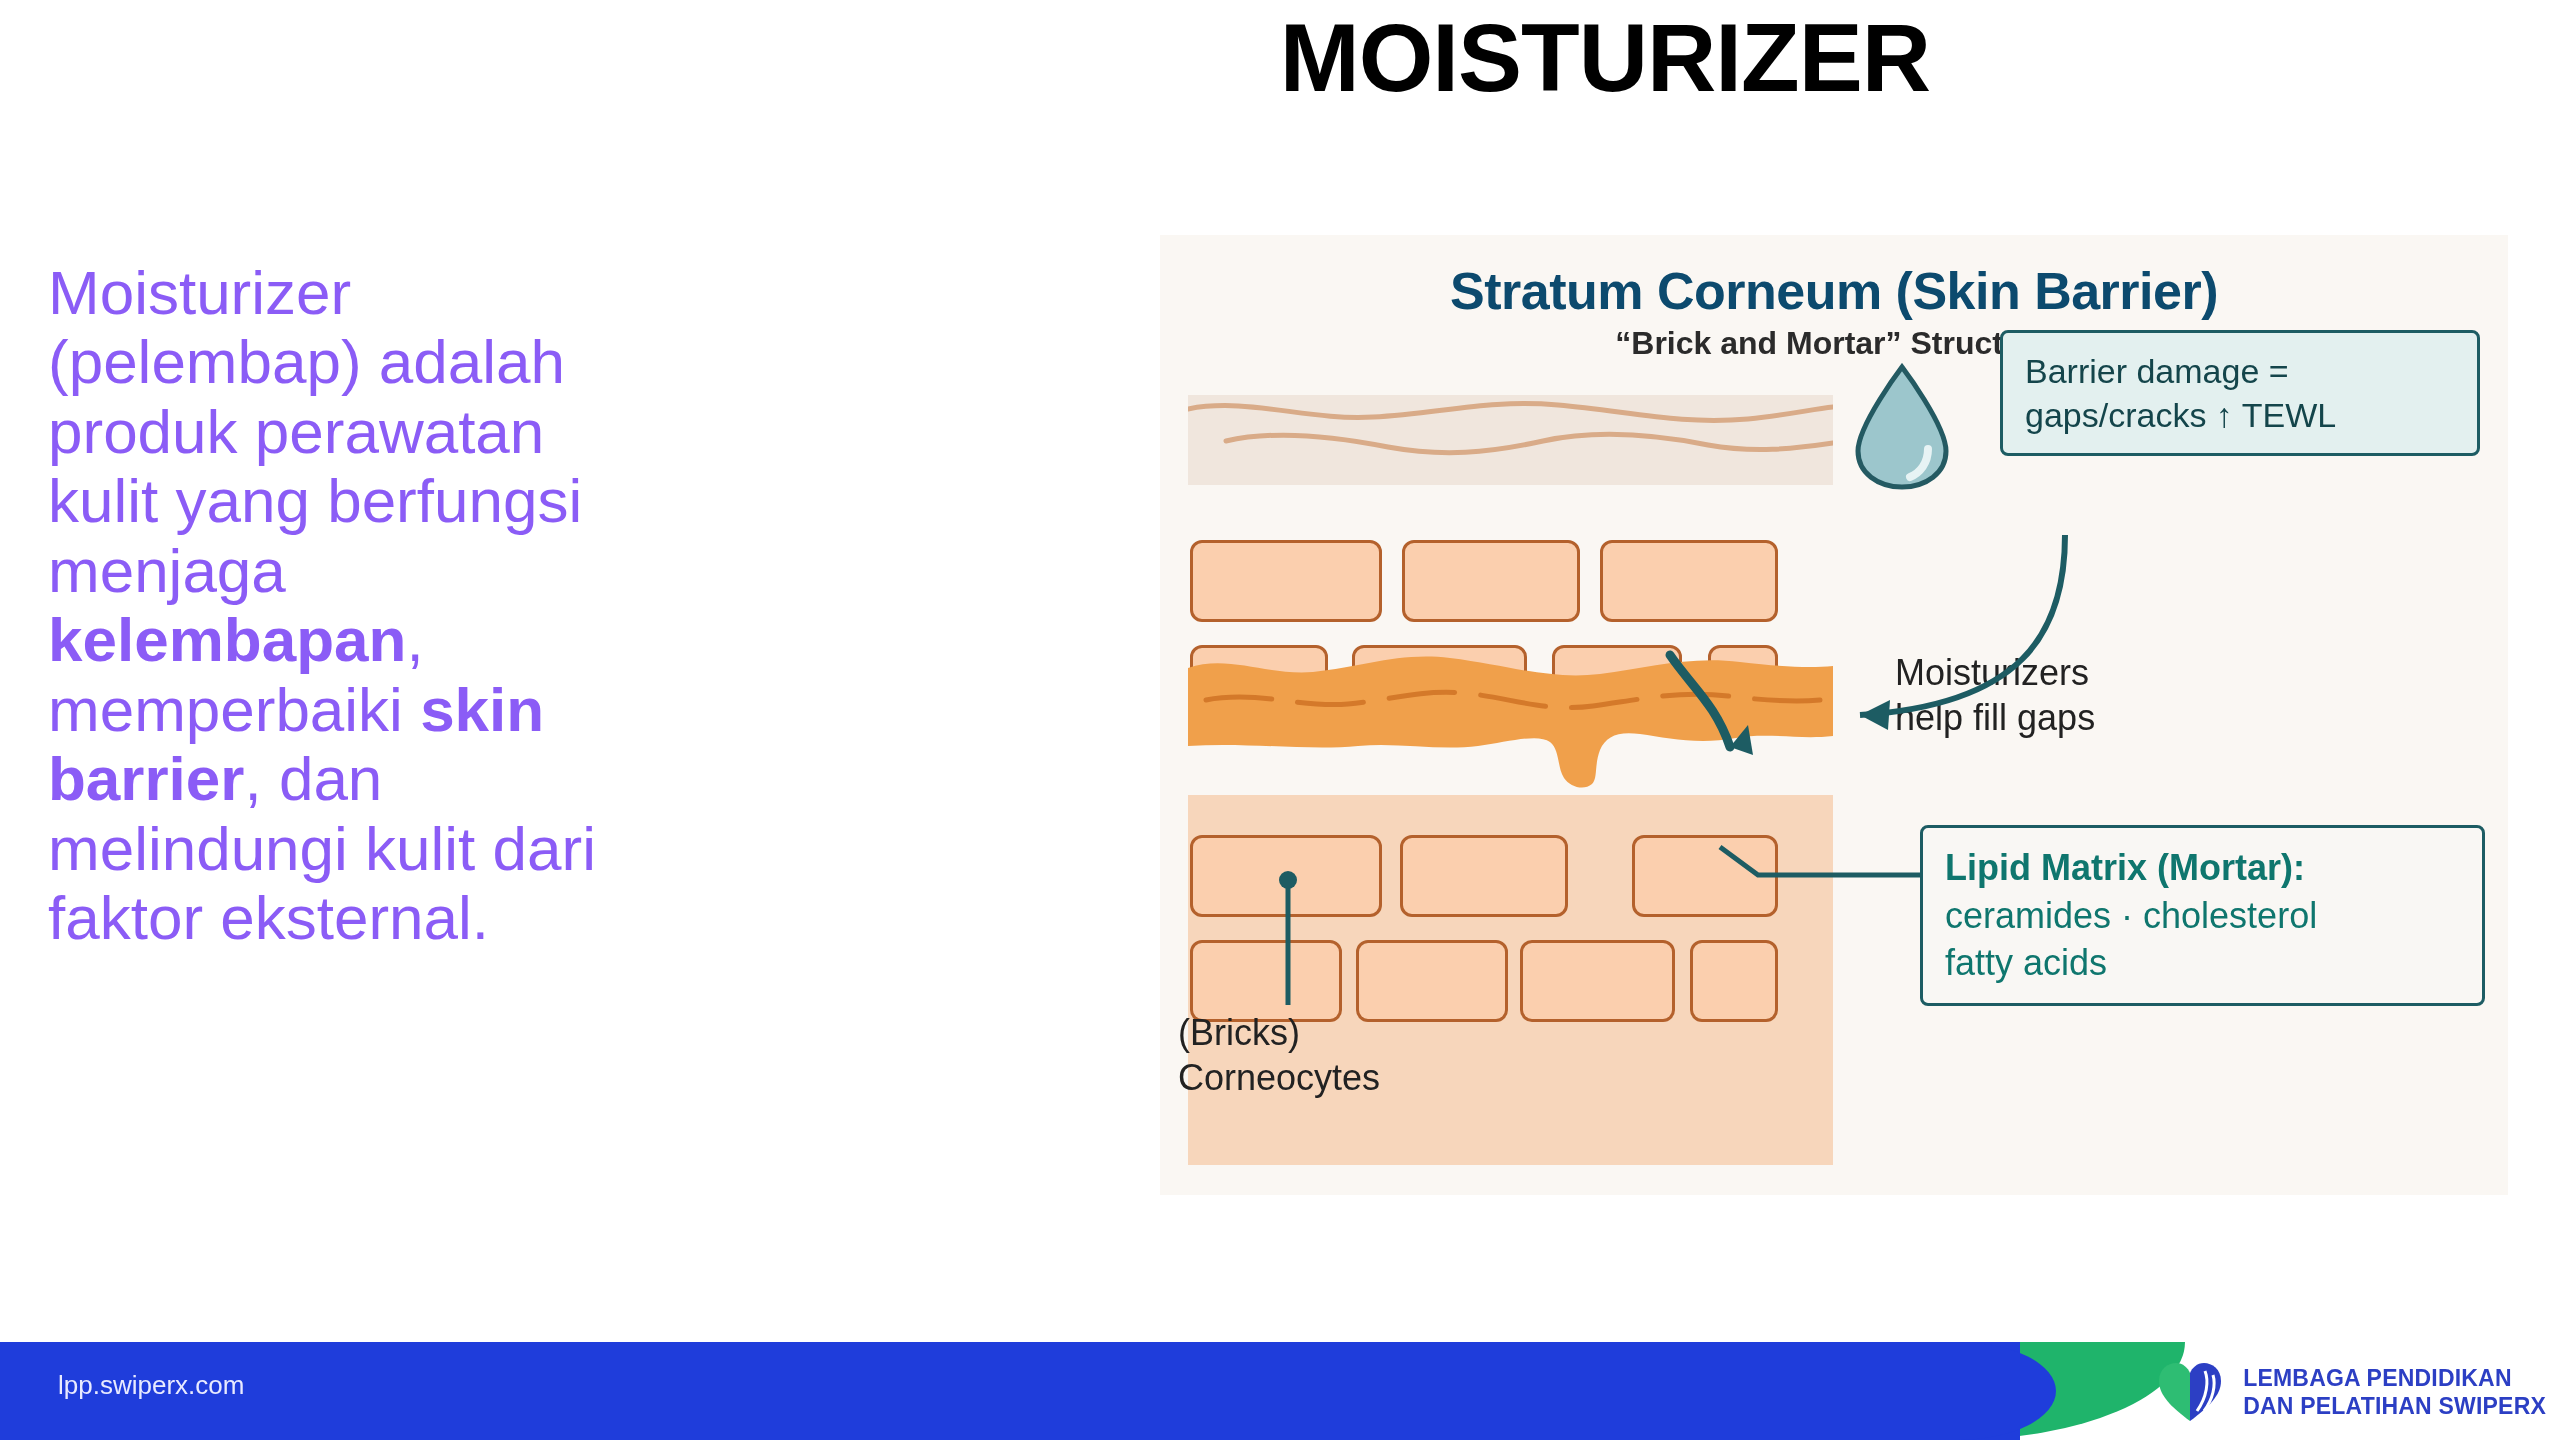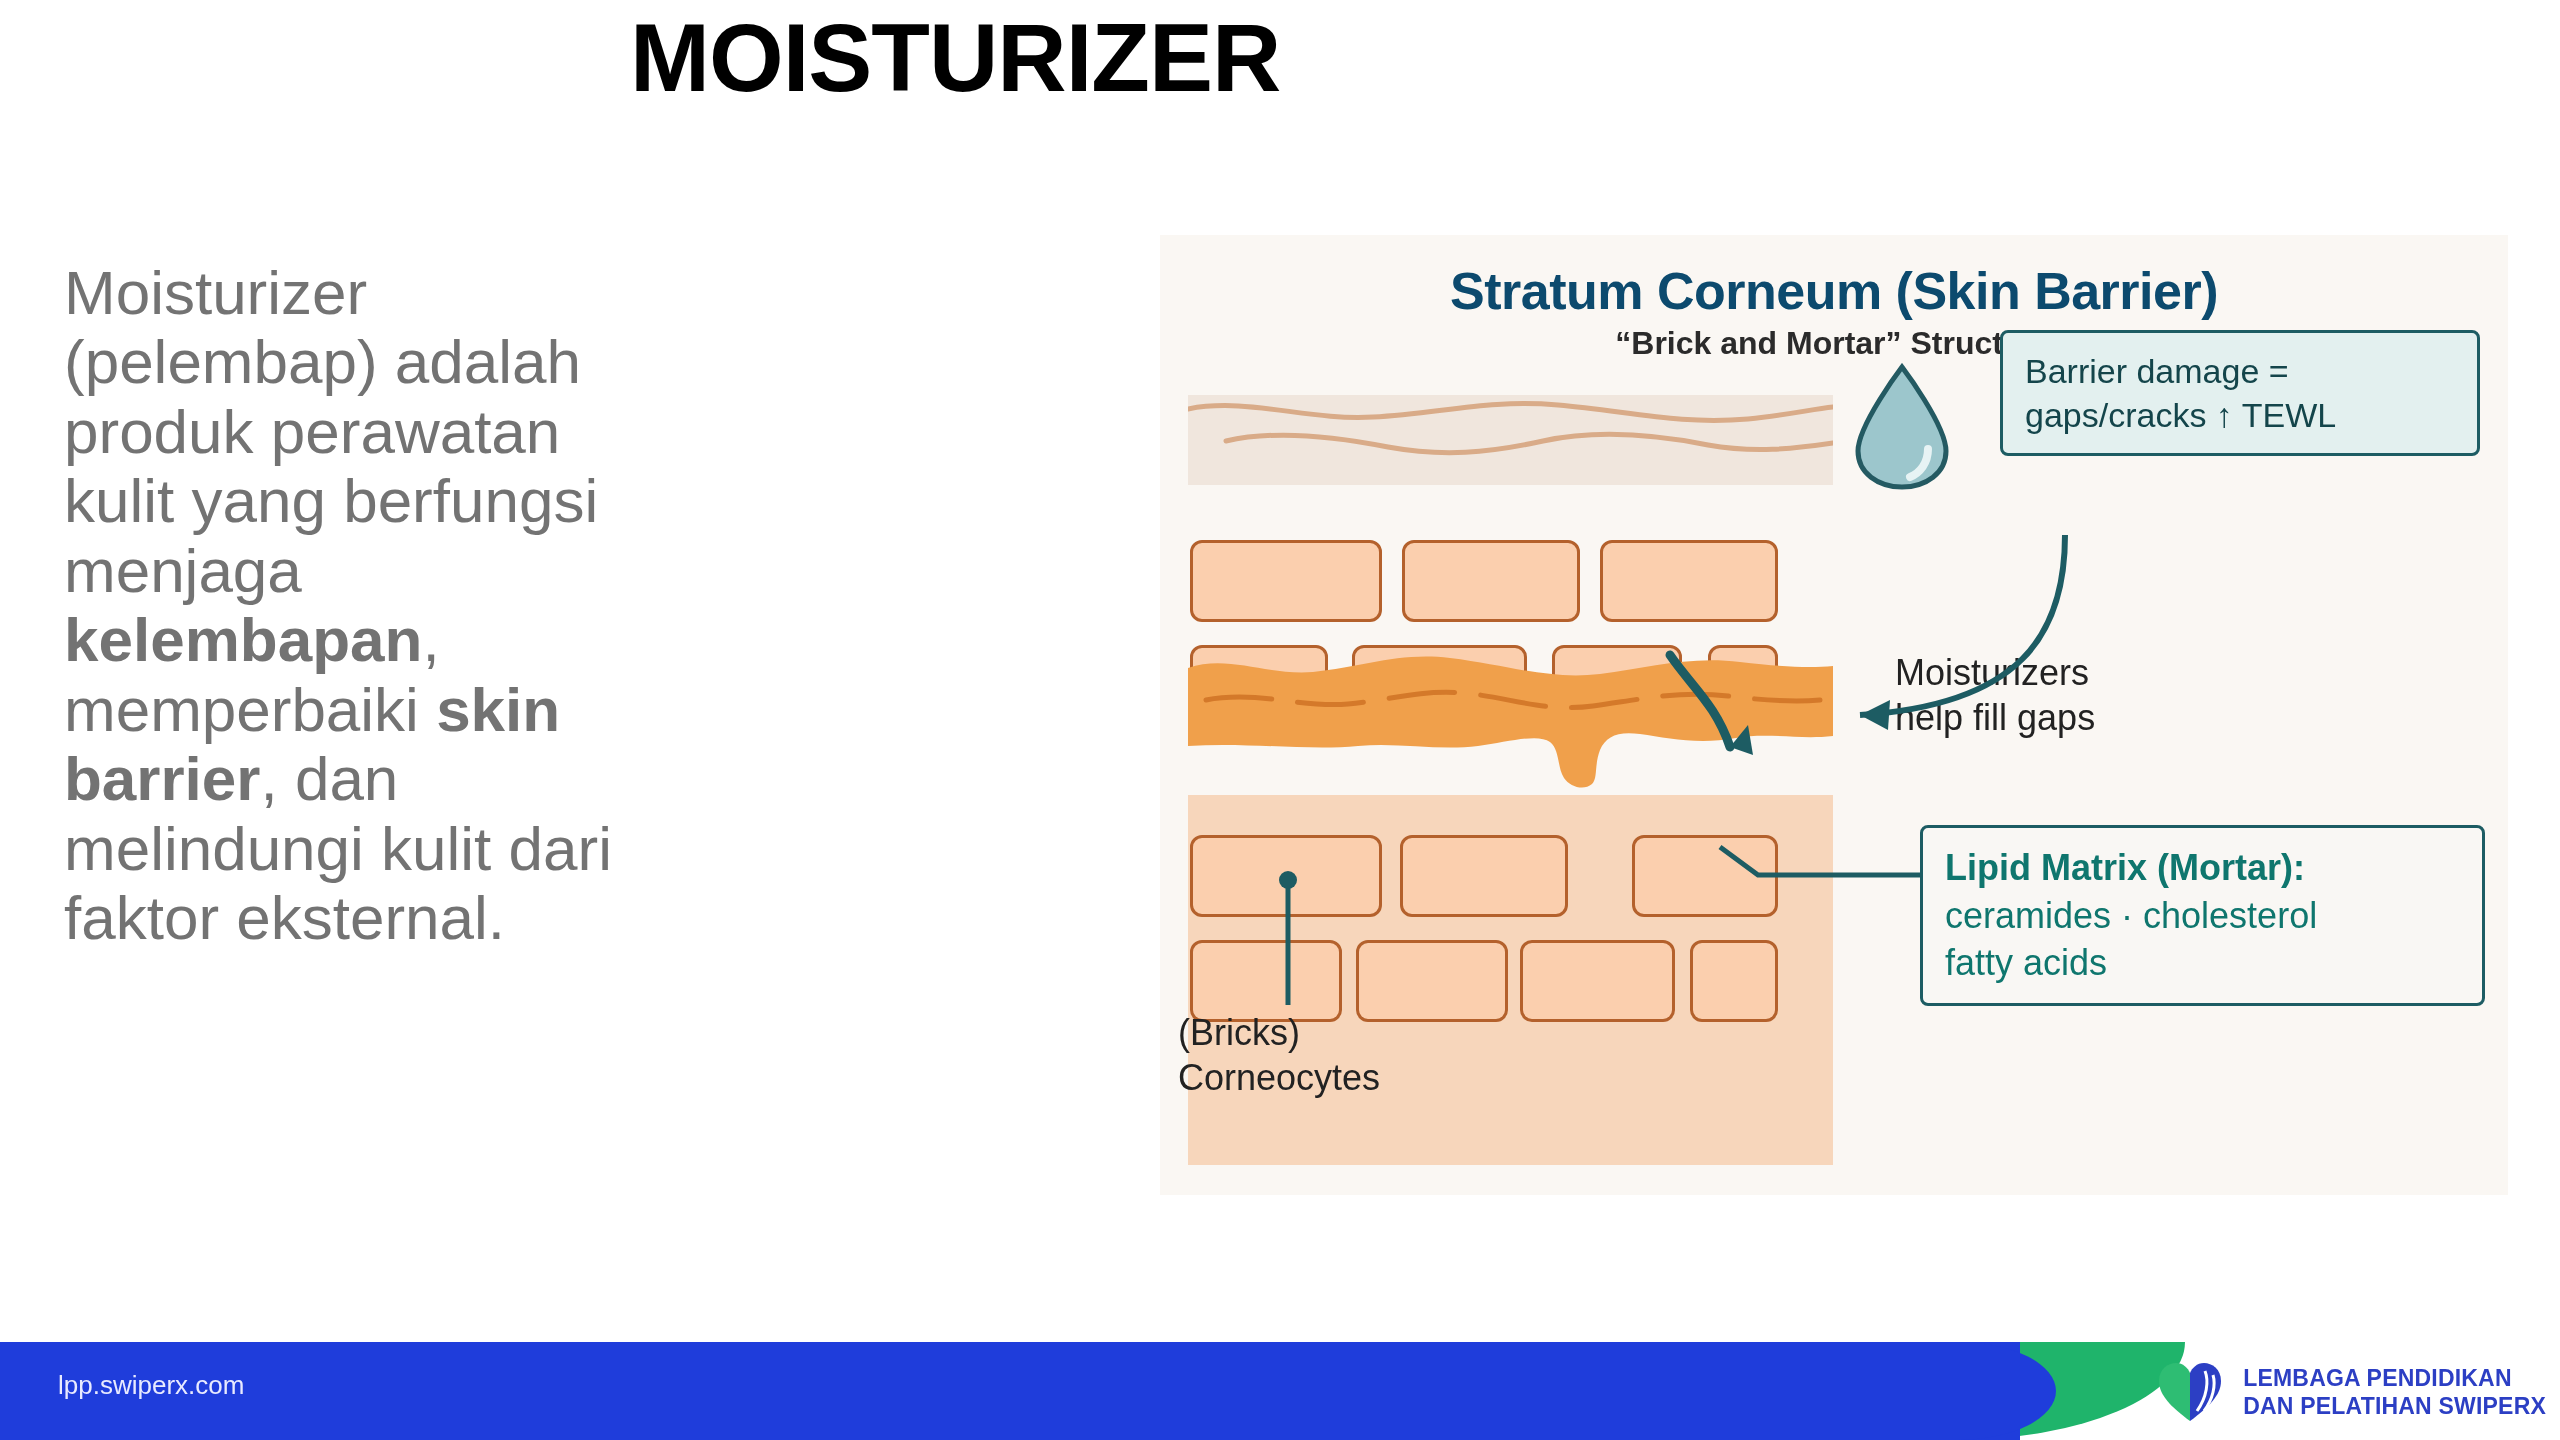--- a/index.html
+++ b/index.html
@@ -9,39 +9,39 @@
     font-family:"Liberation Sans", sans-serif;
     position:relative;
   }
 
   
   #slide-title {
     position:absolute;
     left:50%; transform:translateX(-50%);
     top:8px;
     width:1300px;
-    text-align:left;
+    text-align:right;
     font-size:96px;
     font-weight:bold;
     color:#000000;
     line-height:1.05;
     letter-spacing:-1px;
     z-index:5;
     pointer-events:none;
   }
 
   
   #body-text {
     position:absolute;
-    left:64px;
+    left:48px;
     top:258px;
     width:620px;
     font-size:62px;
     line-height:1.12;
-    color:#737373;
+    color:#8b5cf6;
   }
   #body-text b { font-weight:bold; }
 
   
   #diagram {
     position:absolute;
     left:1160px;
     top:235px;
     width:1348px;
     height:960px;

